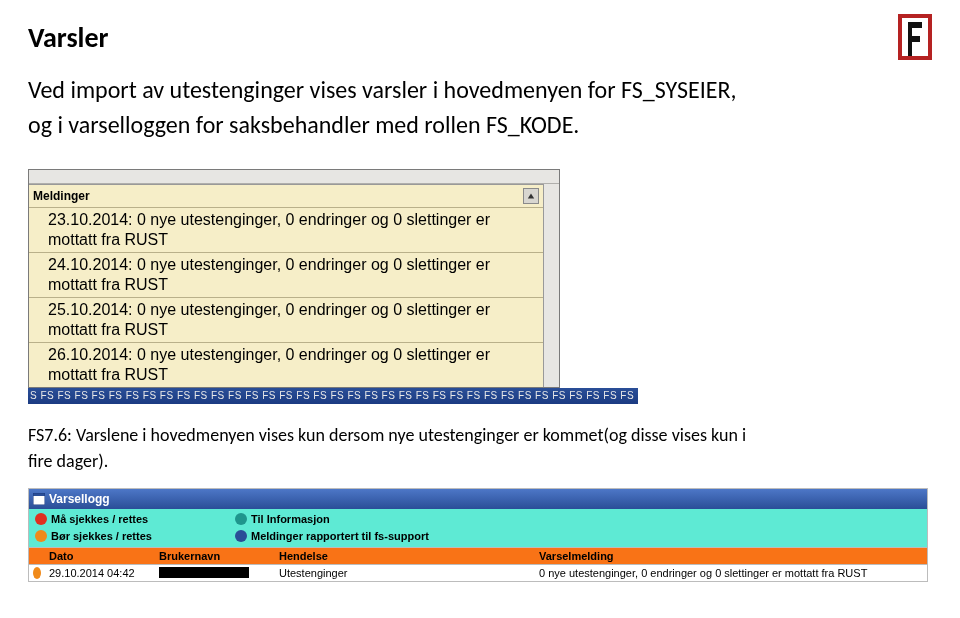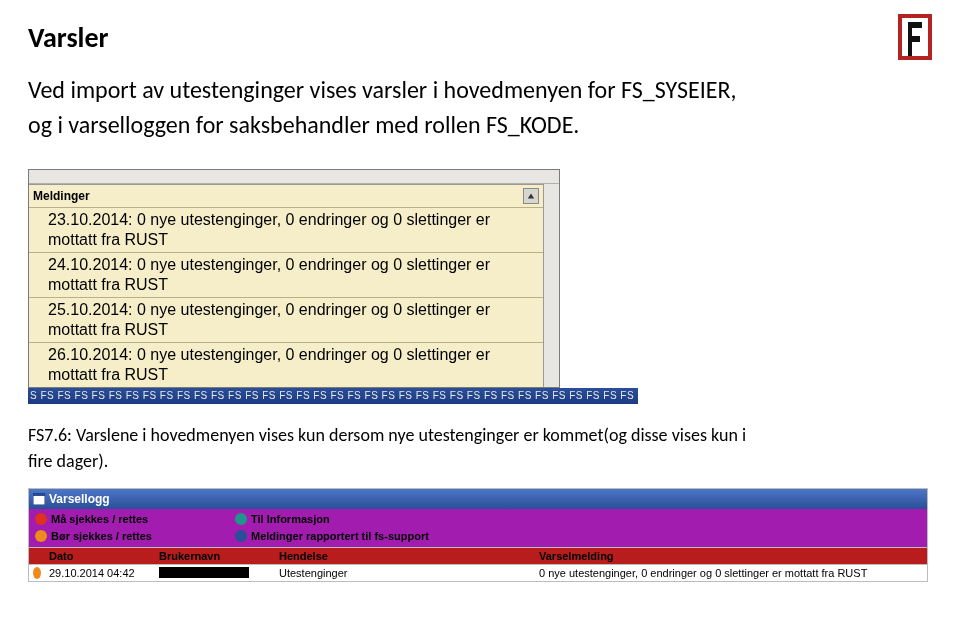--- a/index.html
+++ b/index.html
@@ -101,39 +101,39 @@
     background: linear-gradient(#4d77c7,#2a4e97);
     color: #fff;
     display: flex;
     align-items: center;
     padding-left: 4px;
     font-size: 12px;
     font-weight: 700;
     gap: 4px;
   }
   .shot2-legend {
-    background: #a21caf;
+    background: #5eead4;
     padding: 2px 6px 2px 6px;
     display: grid;
     grid-template-columns: 200px 320px;
     row-gap: 0;
     column-gap: 0;
     font-size: 11px;
     font-weight: 700;
     color: #000;
   }
   .legend-cell { display: flex; align-items: center; gap: 4px; height: 17px; }
   .dot { width: 12px; height: 12px; border-radius: 50%; flex: 0 0 12px; }
   .dot-red { background: #e03020; }
   .dot-teal { background: #1f958c; }
   .dot-orange { background: #f08a1a; }
   .dot-blue { background: #2a4e97; }
 
   .shot2-header-row {
-    background: #b91c1c;
+    background: #f97316;
     display: grid;
     grid-template-columns: 16px 110px 120px 260px 1fr;
     font-size: 11px;
     font-weight: 700;
     border-top: 1px solid #bcbcbc;
     border-bottom: 1px solid #bcbcbc;
   }
   .shot2-header-row > div { padding: 2px 4px; }
   .shot2-data-row {
     background: #ffffff;

